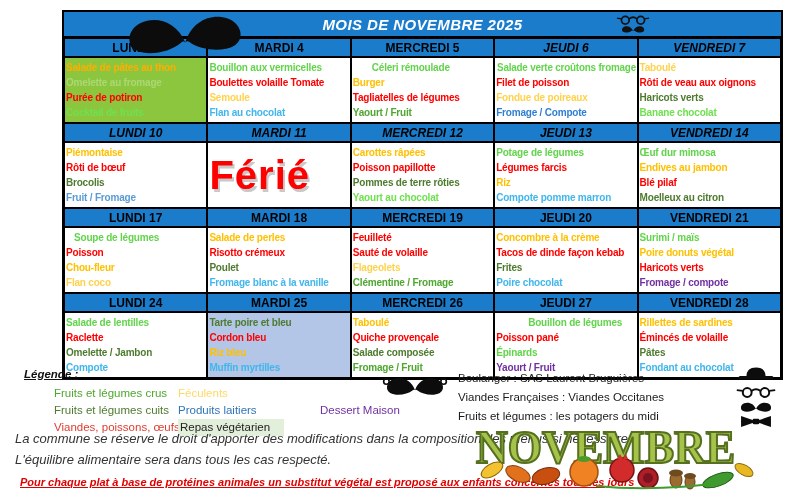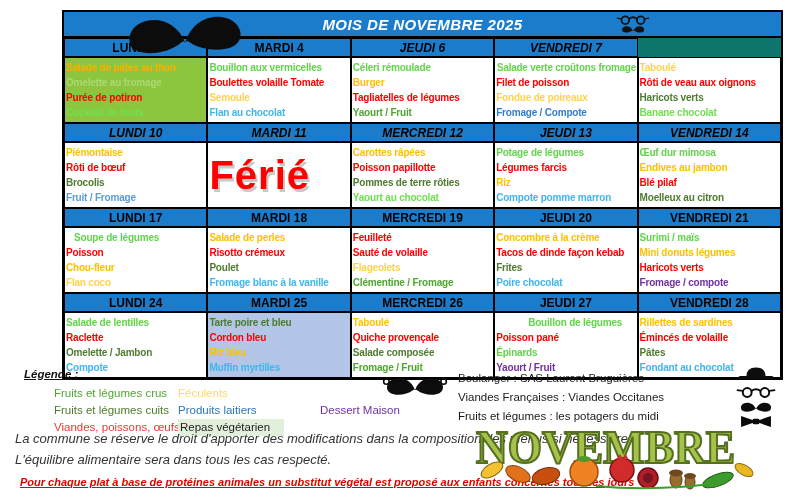--- a/index.html
+++ b/index.html
@@ -59,38 +59,39 @@
         <path d="M4 9 L17 11 M96 9 L83 11" stroke="#111" stroke-width="4"></path>
         <g transform="translate(12,28) scale(0.64,0.62)">
           <path d="M60 28 C53 10 36 3 22 8 C10 12 7 26 15 32 C24 38 42 35 52 28 C55 26 58 27 60 28 C62 27 65 26 68 28 C78 35 96 38 105 32 C113 26 110 12 98 8 C84 3 67 10 60 28 Z" fill="#111"></path>
         </g>
       </svg>
     </div>
     <div id="menu-weeks">
         <div class="row">
           <div class="day-header">LUNDI 3</div>
           <div class="day-header">MARDI 4</div>
+          <div class="day-header">MERCREDI 5</div>
           <div class="day-header it">JEUDI 6</div>
           <div class="day-header it">VENDREDI 7</div>
         </div>
         <div class="row">
           <div class="day-cell" style="background: rgb(140, 198, 62);">
             <div class="menu-item" style="color: rgb(255, 174, 0);">Salade de pâtes au thon</div>
             <div class="menu-item" style="color: rgb(172, 216, 115);">Omelette au fromage</div>
             <div class="menu-item" style="color: rgb(255, 0, 0);">Purée de potiron</div>
             <div class="menu-item" style="color: rgb(111, 224, 79);">Cocktail de fruits</div>
           </div>
           <div class="day-cell">
             <div class="menu-item" style="color: rgb(98, 212, 75);">Bouillon aux vermicelles</div>
             <div class="menu-item" style="color: rgb(255, 0, 0);">Boulettes volaille Tomate</div>
             <div class="menu-item" style="color: rgb(255, 210, 77);">Semoule</div>
             <div class="menu-item" style="color: rgb(65, 182, 236);">Flan au chocolat</div>
           </div>
           <div class="day-cell">
-            <div class="menu-item" style="color: rgb(98, 212, 75);">Céleri rémoulade</div>
+            <div class="menu-item" style="color: rgb(98, 212, 75); padding-left: 19px;">Céleri rémoulade</div>
             <div class="menu-item" style="color: rgb(255, 192, 0);">Burger</div>
             <div class="menu-item" style="color: rgb(255, 0, 0);">Tagliatelles de légumes</div>
             <div class="menu-item" style="color: rgb(78, 167, 46);">Yaourt / Fruit</div>
           </div>
           <div class="day-cell">
             <div class="menu-item" style="color: rgb(98, 212, 75); transform: scaleX(0.985816); transform-origin: center center;">Salade verte croûtons fromage</div>
             <div class="menu-item" style="color: rgb(255, 0, 0);">Filet de poisson</div>
             <div class="menu-item" style="color: rgb(255, 210, 77);">Fondue de poireaux</div>
             <div class="menu-item" style="color: rgb(47, 127, 208);">Fromage / Compote</div>
           </div>
@@ -164,21 +165,21 @@
             <div class="menu-item" style="color: rgb(78, 167, 46);">Clémentine / Fromage</div>
           </div>
           <div class="day-cell">
             <div class="menu-item" style="color: rgb(255, 192, 0);">Concombre à la crème</div>
             <div class="menu-item" style="color: rgb(255, 0, 0);">Tacos de dinde façon kebab</div>
             <div class="menu-item" style="color: rgb(78, 123, 47);">Frites</div>
             <div class="menu-item" style="color: rgb(65, 182, 236);">Poire chocolat</div>
           </div>
           <div class="day-cell">
             <div class="menu-item" style="color: rgb(98, 212, 75);">Surimi / maïs</div>
-            <div class="menu-item" style="color: rgb(255, 192, 0);">Mini donuts légumes</div>
+            <div class="menu-item" style="color: rgb(255, 192, 0);">Poire donuts végétal</div>
             <div class="menu-item" style="color: rgb(255, 0, 0);">Haricots verts</div>
             <div class="menu-item" style="color: rgb(112, 48, 160);">Fromage / compote</div>
           </div>
         </div>
         <div class="row">
           <div class="day-header">LUNDI 24</div>
           <div class="day-header">MARDI 25</div>
           <div class="day-header">MERCREDI 26</div>
           <div class="day-header">JEUDI 27</div>
           <div class="day-header">VENDREDI 28</div>

